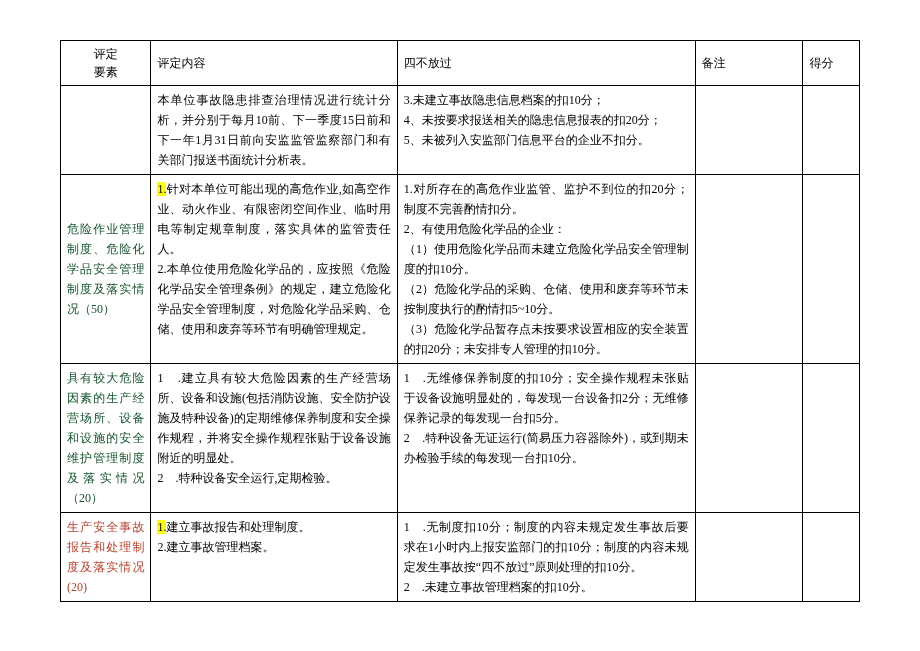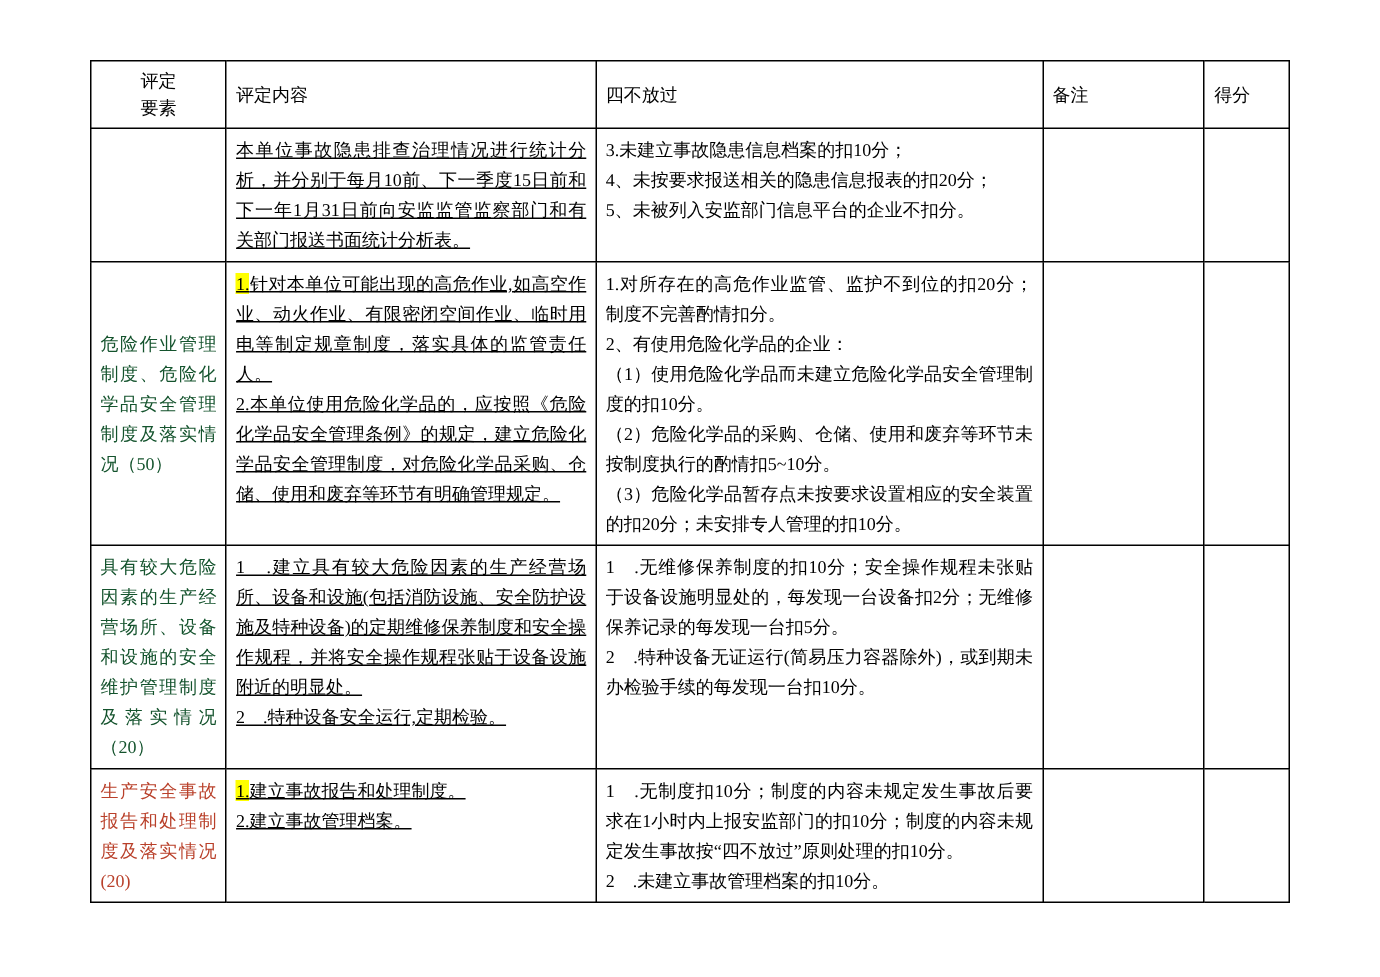--- a/index.html
+++ b/index.html
@@ -41,21 +41,20 @@
       text-align: justify;
       vertical-align: middle;
     }
     .elem-accident {
       color: #b9402a;
       text-align: justify;
     }
     .content-cell{
       text-align: justify;
       vertical-align: top;
-      text-decoration: underline;
     }
     .method-cell{
       text-align: justify;
       vertical-align: top;
     }
     .hdr-elem{
       text-align:center;
       line-height:18px;
       margin-left:44px;
     }

